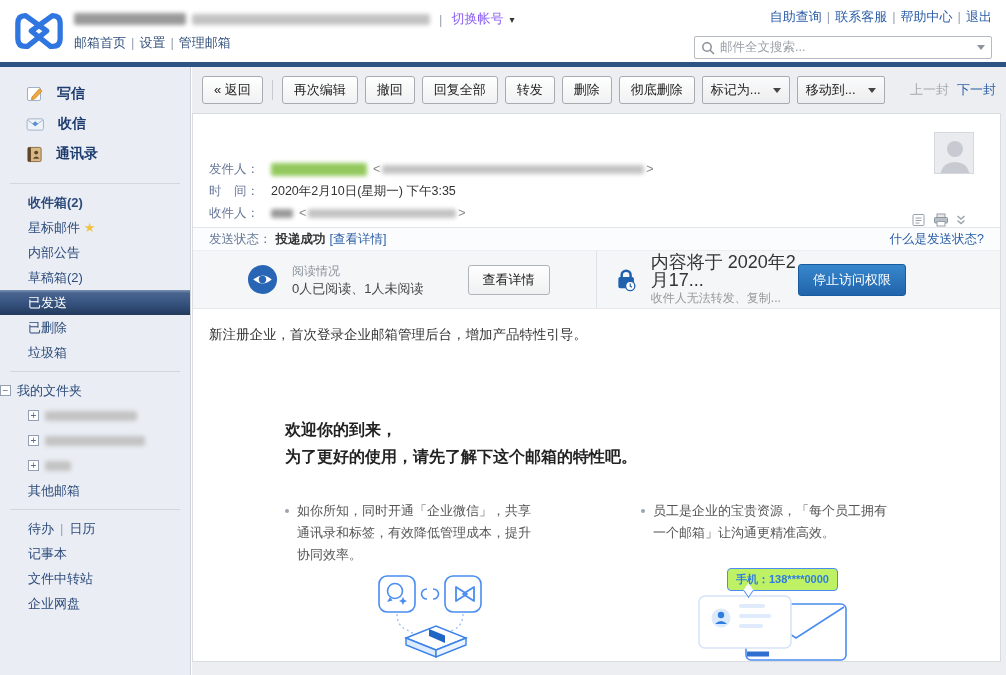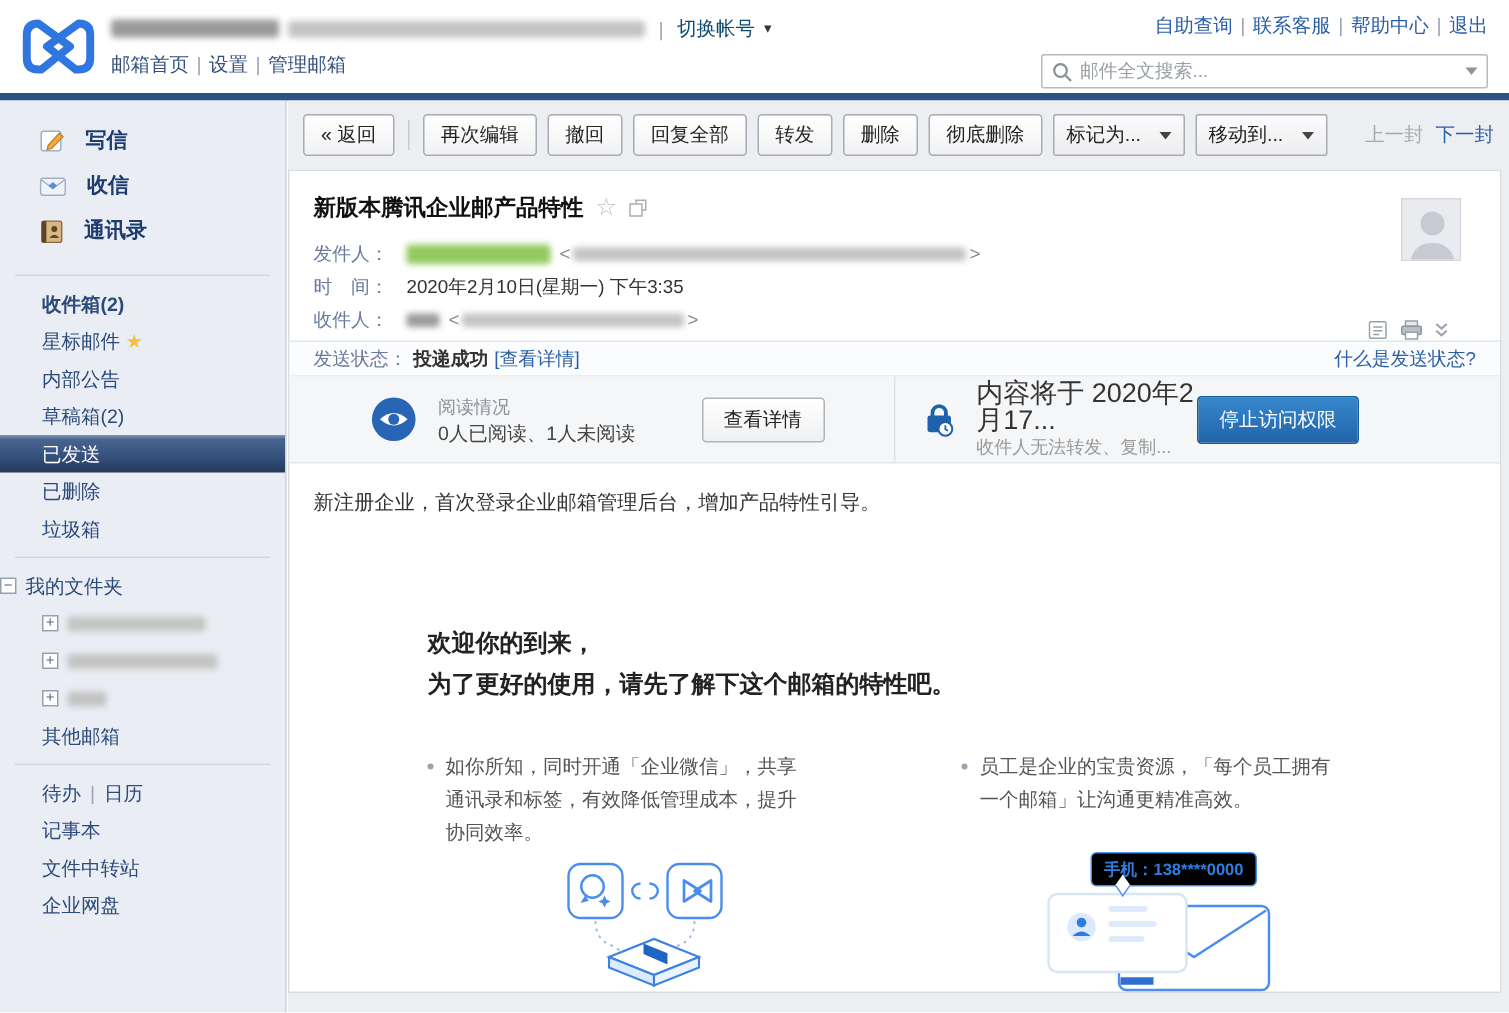--- a/index.html
+++ b/index.html
@@ -100,36 +100,36 @@
   .welcome { position:absolute; top:302px; left:92px; font-size:16px; font-weight:bold; color:#222; line-height:27px; }
   .bullets { position:absolute; top:386px; left:0; right:0; }
   .bullet { position:absolute; display:flex; gap:8px; font-size:13px; color:#555; line-height:22px; }
   .bullet .dot { width:4px; height:4px; border-radius:50%; background:#9aa5b1; margin-top:9px; flex:0 0 auto; }
   .bullet.b1 { left:92px; width:248px; }
   .bullet.b2 { left:448px; width:248px; }
 
   .illus { position:absolute; top:458px; }
   .illus.l { left:168px; }
   .illus.r { left:498px; }
-  .phone-tip { position:absolute; left:36px; top:-4px; border:1.5px solid #4a8df0; border-radius:4px; background:#000000; color:#2f7de0; font-size:11px; font-weight:bold; padding:3px 8px; white-space:nowrap; }
+  .phone-tip { position:absolute; left:36px; top:-4px; border:1.5px solid #4a8df0; border-radius:4px; background:#bef264; color:#2f7de0; font-size:11px; font-weight:bold; padding:3px 8px; white-space:nowrap; }
   .phone-tip::after { content:""; position:absolute; left:16px; bottom:-5px; width:8px; height:8px; background:#fff; border-right:1.5px solid #4a8df0; border-bottom:1.5px solid #4a8df0; transform:rotate(45deg) skew(10deg,10deg); }
 </style>
 </head>
 <body>
 
 <div class="header">
   <svg class="logo" viewBox="0 0 52 40">
     <path d="M12 4 Q4 4 4 12 L4 28 Q4 36 12 36 L14 36 L34 20 Z" fill="none" stroke="#2f76e0" stroke-width="5.5" stroke-linejoin="round"></path>
     <path d="M40 4 Q48 4 48 12 L48 28 Q48 36 40 36 L38 36 L18 20 Z" fill="none" stroke="#2f76e0" stroke-width="5.5" stroke-linejoin="round"></path>
   </svg>
   <div class="acct-line">
     <span class="blur dark" style="width:112px;height:12px;"></span>
     <span class="blur" style="width:238px;"></span>
     <span style="color:#9aa4b5;margin:0 3px;">|</span>
-    <a style="color:#0c4a6e;">切换帐号</a>
+    <a style="color:#8b5cf6;">切换帐号</a>
     <span style="color:#333;font-size:10px;">▾</span>
   </div>
   <div class="hdr-nav">
     <a>邮箱首页</a><span class="sep">|</span><a>设置</a><span class="sep">|</span><a>管理邮箱</a>
   </div>
   <div class="top-links">
     <a>自助查询</a><span class="sep">|</span><a>联系客服</a><span class="sep">|</span><a>帮助中心</a><span class="sep">|</span><a>退出</a>
   </div>
   <div class="searchbox">
     <svg width="14" height="14" viewBox="0 0 14 14">
@@ -229,28 +229,20 @@
       <span>移动到...</span>
       <span class="arr"></span>
     </div>
     <div class="tb-right">
       <span class="prev">上一封</span><span class="next">下一封</span>
     </div>
   </div>
 
   <div class="panel">
 
-    <div class="subject-row">
-      <span class="subject">新版本腾讯企业邮产品特性</span>
-      <span class="subj-star">☆</span>
-      <svg width="13" height="13" viewBox="0 0 13 13" style="cursor:pointer;">
-        <rect x="1" y="4" width="8" height="8" fill="#fff" stroke="#a9aeb5"></rect>
-        <path d="M5 4 V1.5 H11.5 V8 H9" fill="none" stroke="#a9aeb5"></path>
-      </svg>
-    </div>
 
     <div class="meta">
       <div class="row">
         <span class="lab">发件人：</span>
         <span class="blur green" style="width:96px;"></span>
         <span class="br" style="margin-left:6px;">&lt;</span>
         <span class="blur" style="width:262px;height:9px;"></span>
         <span class="br">&gt;</span>
       </div>
       <div class="row">

